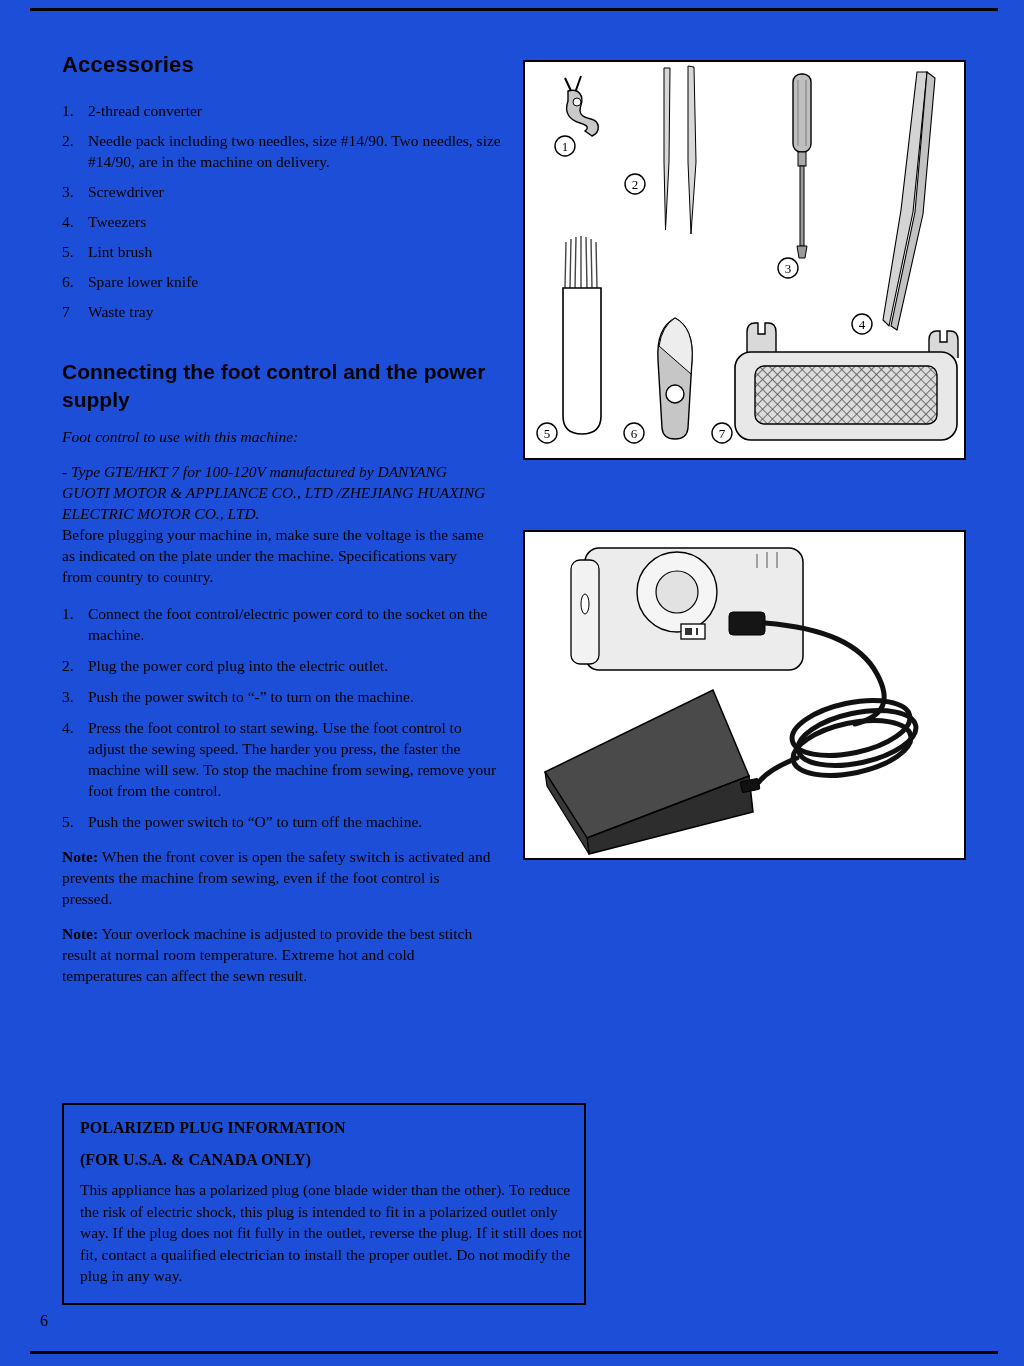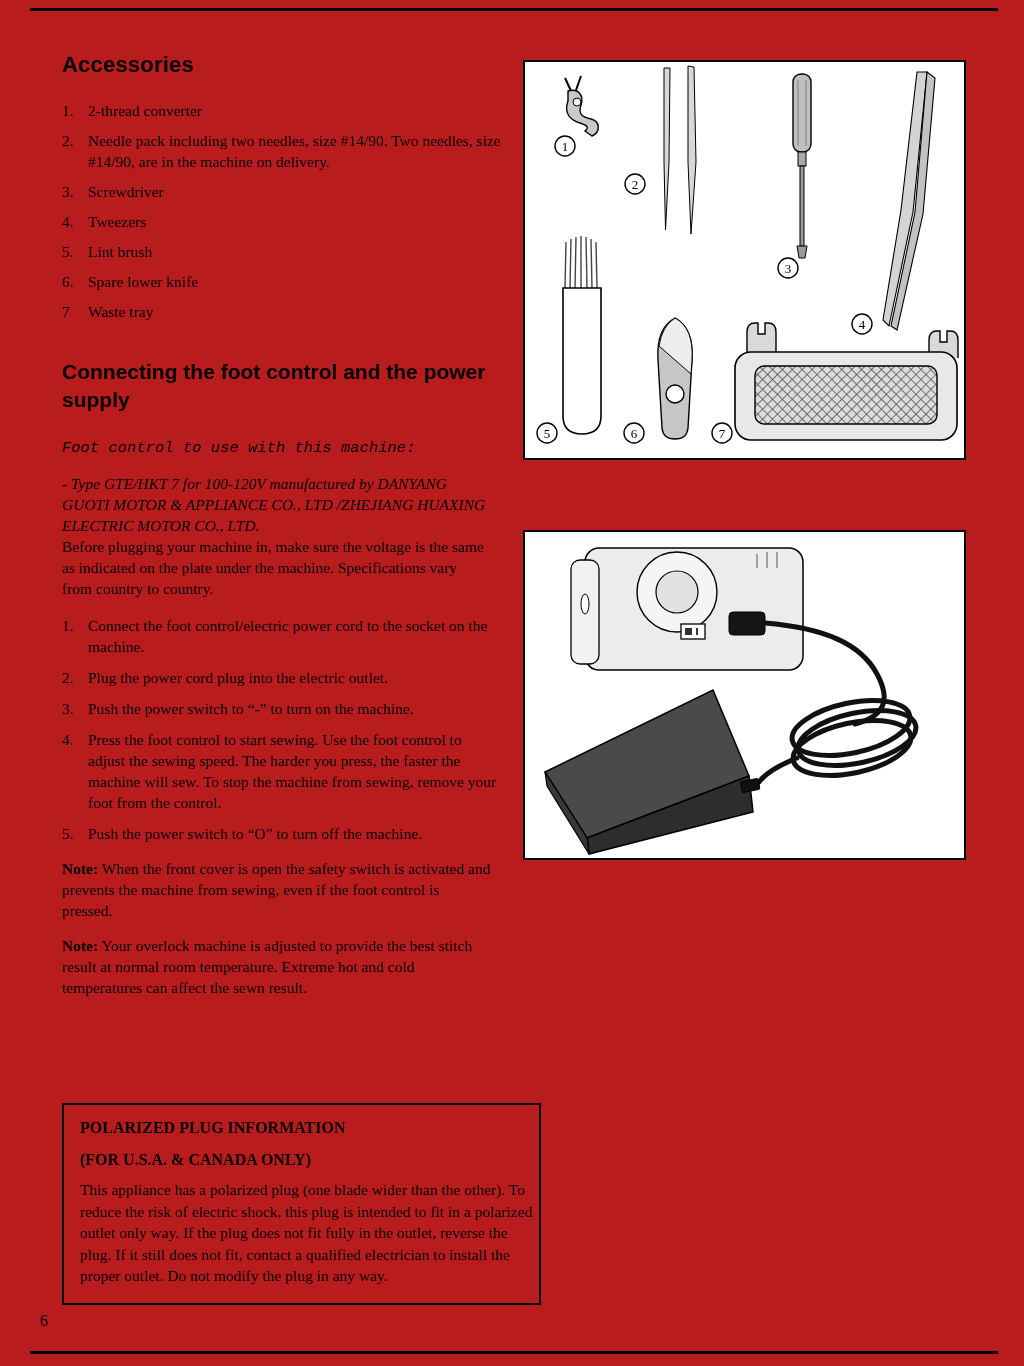--- a/index.html
+++ b/index.html
@@ -1,18 +1,18 @@
 <!DOCTYPE html>
 <html><head>
 <meta charset="utf-8">
 <style>
   * { margin:0; padding:0; box-sizing:border-box; }
   html,body { background:#ffffff; }
   .page {
-    position:relative; width:1024px; height:1366px; background:#b91c1c;
+    position:relative; width:1024px; height:1366px; background:#1d4ed8;
     font-family:"Liberation Serif", serif; color:#000; overflow:hidden;
   }
   .rule { position:absolute; left:30px; right:26px; height:3px; background:#000; }
   .rule.top { top:8px; }
   .rule.bottom { bottom:12px; }
 
   .left-col { position:absolute; left:62px; top:52px; width:448px; }
 
   h1.sans {
     font-family:"Liberation Sans", sans-serif; font-weight:bold;
@@ -21,34 +21,34 @@
   h2.sans {
     font-family:"Liberation Sans", sans-serif; font-weight:bold;
     font-size:21px; line-height:28px; margin-top:36px; width:430px;
   }
   .list { margin-top:22px; }
   .list-row { display:flex; margin-bottom:9px; font-size:15.5px; line-height:21px; }
   .list-row .num { width:26px; flex:none; }
   .list-row .txt { flex:1; max-width:420px; }
 
   .italic-para { font-style:italic; font-size:15.5px; line-height:21px; width:430px; }
-  .mt24 { margin-top:24px;font-family:Liberation Mono, monospace; }
+  .mt24 { margin-top:12px; }
   .mt14 { margin-top:14px; }
 
   .body-para { font-size:15.5px; line-height:21px; width:422px; }
 
   .steps { margin-top:16px; }
   .steps .list-row { margin-bottom:10px; }
   .steps .txt { max-width:412px; }
 
   .note-para { font-size:15.5px; line-height:21px; width:430px; margin-top:14px; }
   .note-para b { font-weight:bold; }
 
   .polarized-box {
-    position:absolute; left:62px; top:1103px; width:479px;
+    position:absolute; left:62px; top:1103px; width:524px;
     border:2px solid #000; padding:12px 0 16px 16px;
   }
   .polarized-box .ptitle { font-weight:bold; font-size:16px; line-height:22px; }
   .polarized-box .psub { font-weight:bold; font-size:16px; line-height:22px; margin-top:10px; }
   .polarized-box .pbody { font-size:15.5px; line-height:21.5px; margin-top:8px; }
 
   .page-number { position:absolute; left:40px; top:1312px; font-size:16px; }
 
   .figure {
     position:absolute; border:2px solid #000; background:#fff;

